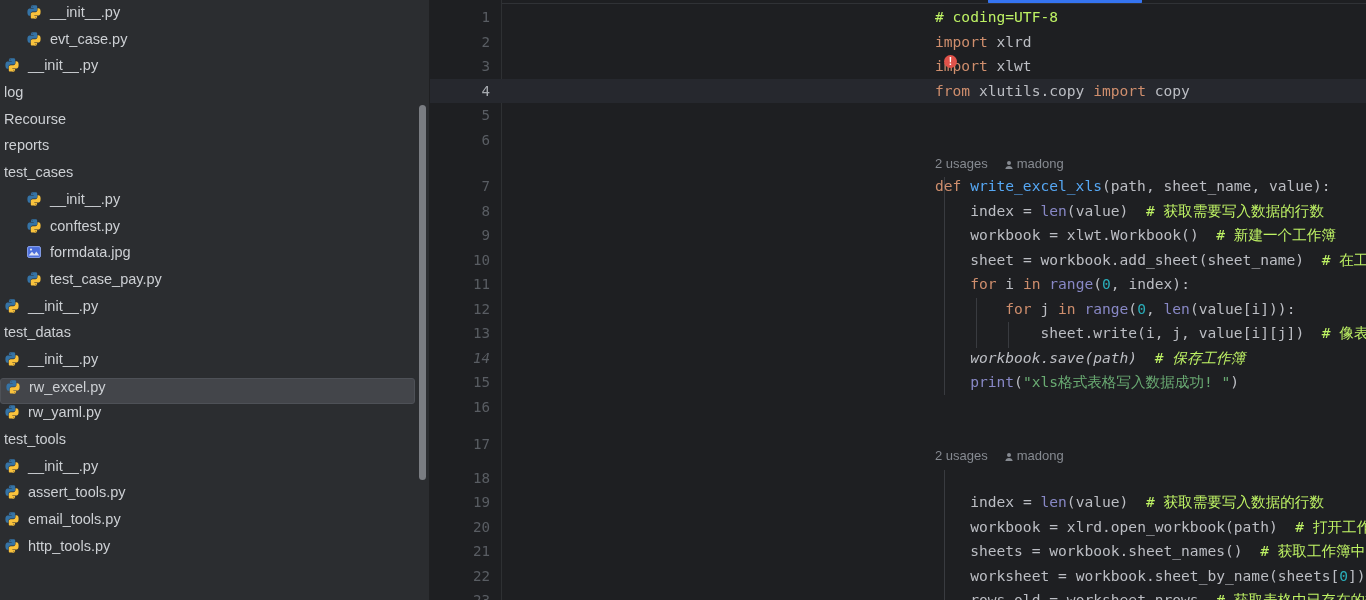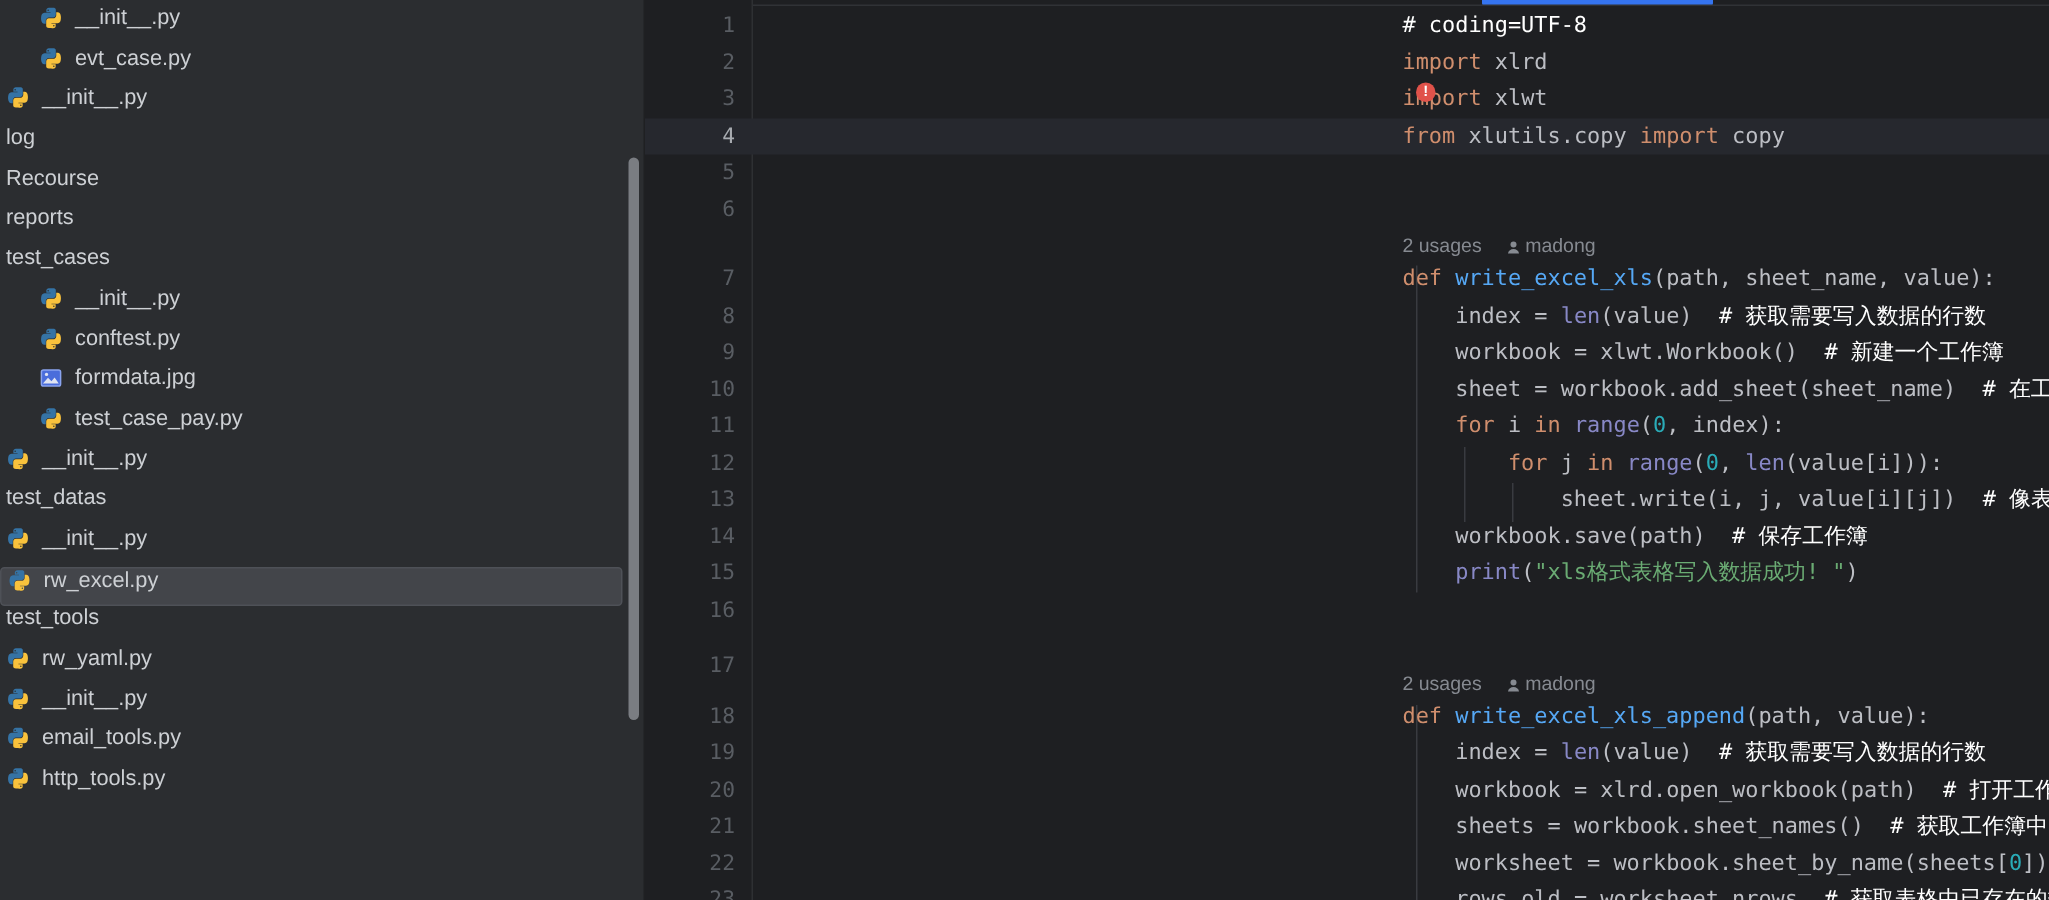--- a/index.html
+++ b/index.html
@@ -126,21 +126,21 @@
     font-family:"Liberation Sans", sans-serif;
     font-size:10px;font-weight:bold;
     line-height:13px;text-align:center;
     z-index:5;
   }
 
   
   .t-kw{color:#cf8e6d;}        
   .t-fn{color:#56a8f5;}
   .t-plain{color:#bcbec4;}
-  .t-cmt{color:#ffffff;}       
+  .t-cmt{color:#bef264;}       
   .t-str{color:#6aab73;}       
   .t-num{color:#2aacb8;}       
   .t-builtin{color:#8888c6;}
 </style>
 </head>
 <body>
 
 <div class="ide">
 
   <div class="tree-panel">
@@ -250,40 +250,49 @@
         <div class="tree-row ind0 selected">
           <span class="row-icon">
             <svg width="16" height="16" viewBox="0 0 16 16">
               <path d="M7.6 1.2c-1.3 0-2.5.2-2.7 1.2v1.7h2.8v.4H3.8c-1 0-1.9.6-2.2 1.8-.3 1.4-.3 2.3 0 3.7.3 1.1.9 1.8 1.9 1.8h1V9.7c0-1.1 1-2.1 2.1-2.1h2.8c1 0 1.8-.8 1.8-1.8V2.4c0-.9-.8-1.2-1.8-1.2H7.6zM6.1 2.3c.3 0 .5.2.5.5s-.2.5-.5.5-.5-.2-.5-.5.2-.5.5-.5z" fill="#3573A5"></path>
               <path d="M8.4 14.8c1.3 0 2.5-.2 2.7-1.2v-1.7H8.3v-.4h4c1 0 1.8-.6 2.1-1.8.3-1.4.3-2.3 0-3.7-.3-1.1-.9-1.8-1.9-1.8h-1v1.9c0 1.1-1 2.1-2.1 2.1H6.6c-1 0-1.8.8-1.8 1.8v3.4c0 .9.8 1.2 1.8 1.2h1.8zm1.5-1.1c-.3 0-.5-.2-.5-.5s.2-.5.5-.5.5.2.5.5-.2.5-.5.5z" fill="#F9C23C"></path>
             </svg>
           </span>
           <span class="row-label">rw_excel.py</span>
         </div>
         <div class="tree-row ind0">
+          <span class="row-icon">
+            <svg width="16" height="16" viewBox="0 0 16 16">
+              <path d="M7.6 1.2c-1.3 0-2.5.2-2.7 1.2v1.7h2.8v.4H3.8c-1 0-1.9.6-2.2 1.8-.3 1.4-.3 2.3 0 3.7.3 1.1.9 1.8 1.9 1.8h1V9.7c0-1.1 1-2.1 2.1-2.1h2.8c1 0 1.8-.8 1.8-1.8V2.4c0-.9-.8-1.2-1.8-1.2H7.6zM6.1 2.3c.3 0 .5.2.5.5s-.2.5-.5.5-.5-.2-.5-.5.2-.5.5-.5z" fill="#3573A5"></path>
+              <path d="M8.4 14.8c1.3 0 2.5-.2 2.7-1.2v-1.7H8.3v-.4h4c1 0 1.8-.6 2.1-1.8.3-1.4.3-2.3 0-3.7-.3-1.1-.9-1.8-1.9-1.8h-1v1.9c0 1.1-1 2.1-2.1 2.1H6.6c-1 0-1.8.8-1.8 1.8v3.4c0 .9.8 1.2 1.8 1.2h1.8zm1.5-1.1c-.3 0-.5-.2-.5-.5s.2-.5.5-.5.5.2.5.5-.2.5-.5.5z" fill="#F9C23C"></path>
+            </svg>
+          </span>
+          <span class="row-label">rw_yaml.py</span>
+        </div>
+        <div class="tree-row ind0">
           <span class="no-icon"></span>
           <span class="row-label">test_tools</span>
         </div>
         <div class="tree-row ind0">
           <span class="row-icon">
             <svg width="16" height="16" viewBox="0 0 16 16">
               <path d="M7.6 1.2c-1.3 0-2.5.2-2.7 1.2v1.7h2.8v.4H3.8c-1 0-1.9.6-2.2 1.8-.3 1.4-.3 2.3 0 3.7.3 1.1.9 1.8 1.9 1.8h1V9.7c0-1.1 1-2.1 2.1-2.1h2.8c1 0 1.8-.8 1.8-1.8V2.4c0-.9-.8-1.2-1.8-1.2H7.6zM6.1 2.3c.3 0 .5.2.5.5s-.2.5-.5.5-.5-.2-.5-.5.2-.5.5-.5z" fill="#3573A5"></path>
               <path d="M8.4 14.8c1.3 0 2.5-.2 2.7-1.2v-1.7H8.3v-.4h4c1 0 1.8-.6 2.1-1.8.3-1.4.3-2.3 0-3.7-.3-1.1-.9-1.8-1.9-1.8h-1v1.9c0 1.1-1 2.1-2.1 2.1H6.6c-1 0-1.8.8-1.8 1.8v3.4c0 .9.8 1.2 1.8 1.2h1.8zm1.5-1.1c-.3 0-.5-.2-.5-.5s.2-.5.5-.5.5.2.5.5-.2.5-.5.5z" fill="#F9C23C"></path>
             </svg>
           </span>
-          <span class="row-label">rw_yaml.py</span>
-        </div>
-        <div class="tree-row ind0">
-          <span class="row-icon">
-            <svg width="16" height="16" viewBox="0 0 16 16">
-              <path d="M7.6 1.2c-1.3 0-2.5.2-2.7 1.2v1.7h2.8v.4H3.8c-1 0-1.9.6-2.2 1.8-.3 1.4-.3 2.3 0 3.7.3 1.1.9 1.8 1.9 1.8h1V9.7c0-1.1 1-2.1 2.1-2.1h2.8c1 0 1.8-.8 1.8-1.8V2.4c0-.9-.8-1.2-1.8-1.2H7.6zM6.1 2.3c.3 0 .5.2.5.5s-.2.5-.5.5-.5-.2-.5-.5.2-.5.5-.5z" fill="#3573A5"></path>
-              <path d="M8.4 14.8c1.3 0 2.5-.2 2.7-1.2v-1.7H8.3v-.4h4c1 0 1.8-.6 2.1-1.8.3-1.4.3-2.3 0-3.7-.3-1.1-.9-1.8-1.9-1.8h-1v1.9c0 1.1-1 2.1-2.1 2.1H6.6c-1 0-1.8.8-1.8 1.8v3.4c0 .9.8 1.2 1.8 1.2h1.8zm1.5-1.1c-.3 0-.5-.2-.5-.5s.2-.5.5-.5.5.2.5.5-.2.5-.5.5z" fill="#F9C23C"></path>
-            </svg>
-          </span>
-          <span class="row-label">__init__.py</span>
+          <span class="row-label">__init__.py</span>
+        </div>
+        <div class="tree-row ind0">
+          <span class="row-icon">
+            <svg width="16" height="16" viewBox="0 0 16 16">
+              <path d="M7.6 1.2c-1.3 0-2.5.2-2.7 1.2v1.7h2.8v.4H3.8c-1 0-1.9.6-2.2 1.8-.3 1.4-.3 2.3 0 3.7.3 1.1.9 1.8 1.9 1.8h1V9.7c0-1.1 1-2.1 2.1-2.1h2.8c1 0 1.8-.8 1.8-1.8V2.4c0-.9-.8-1.2-1.8-1.2H7.6zM6.1 2.3c.3 0 .5.2.5.5s-.2.5-.5.5-.5-.2-.5-.5.2-.5.5-.5z" fill="#3573A5"></path>
+              <path d="M8.4 14.8c1.3 0 2.5-.2 2.7-1.2v-1.7H8.3v-.4h4c1 0 1.8-.6 2.1-1.8.3-1.4.3-2.3 0-3.7-.3-1.1-.9-1.8-1.9-1.8h-1v1.9c0 1.1-1 2.1-2.1 2.1H6.6c-1 0-1.8.8-1.8 1.8v3.4c0 .9.8 1.2 1.8 1.2h1.8zm1.5-1.1c-.3 0-.5-.2-.5-.5s.2-.5.5-.5.5.2.5.5-.2.5-.5.5z" fill="#F9C23C"></path>
+            </svg>
+          </span>
+          <span class="row-label">assert_tools.py</span>
         </div>
         <div class="tree-row ind0">
           <span class="row-icon">
             <svg width="16" height="16" viewBox="0 0 16 16">
               <path d="M7.6 1.2c-1.3 0-2.5.2-2.7 1.2v1.7h2.8v.4H3.8c-1 0-1.9.6-2.2 1.8-.3 1.4-.3 2.3 0 3.7.3 1.1.9 1.8 1.9 1.8h1V9.7c0-1.1 1-2.1 2.1-2.1h2.8c1 0 1.8-.8 1.8-1.8V2.4c0-.9-.8-1.2-1.8-1.2H7.6zM6.1 2.3c.3 0 .5.2.5.5s-.2.5-.5.5-.5-.2-.5-.5.2-.5.5-.5z" fill="#3573A5"></path>
               <path d="M8.4 14.8c1.3 0 2.5-.2 2.7-1.2v-1.7H8.3v-.4h4c1 0 1.8-.6 2.1-1.8.3-1.4.3-2.3 0-3.7-.3-1.1-.9-1.8-1.9-1.8h-1v1.9c0 1.1-1 2.1-2.1 2.1H6.6c-1 0-1.8.8-1.8 1.8v3.4c0 .9.8 1.2 1.8 1.2h1.8zm1.5-1.1c-.3 0-.5-.2-.5-.5s.2-.5.5-.5.5.2.5.5-.2.5-.5.5z" fill="#F9C23C"></path>
             </svg>
           </span>
           <span class="row-label">email_tools.py</span>
         </div>
@@ -322,29 +331,29 @@
               <circle cx="5" cy="3" r="2" fill="#868a91"></circle>
               <path d="M1.3 9c.3-2 1.9-3 3.7-3s3.4 1 3.7 3z" fill="#868a91"></path>
             </svg><span>madong</span></span></div>
         <div class="line" style="top: 174px;"><span class="lnum">7</span><span class="ltext"><span class="t-kw">def</span> <span class="t-fn">write_excel_xls</span><span class="t-plain">(</span><span class="t-plain">path</span><span class="t-plain">,</span> <span class="t-plain">sheet_name</span><span class="t-plain">,</span> <span class="t-plain">value</span><span class="t-plain">)</span><span class="t-plain">:</span></span></div>
         <div class="line" style="top: 198.5px;"><span class="lnum">8</span><span class="ltext">    <span class="t-plain">index</span> <span class="t-plain">=</span> <span class="t-builtin">len</span><span class="t-plain">(</span><span class="t-plain">value</span><span class="t-plain">)</span>  <span class="t-cmt"># 获取需要写入数据的行数</span></span></div>
         <div class="line" style="top: 223px;"><span class="lnum">9</span><span class="ltext">    <span class="t-plain">workbook</span> <span class="t-plain">=</span> <span class="t-plain">xlwt</span><span class="t-plain">.</span><span class="t-plain">Workbook</span><span class="t-plain">(</span><span class="t-plain">)</span>  <span class="t-cmt"># 新建一个工作簿</span></span></div>
         <div class="line" style="top: 247.5px;"><span class="lnum">10</span><span class="ltext">    <span class="t-plain">sheet</span> <span class="t-plain">=</span> <span class="t-plain">workbook</span><span class="t-plain">.</span><span class="t-plain">add_sheet</span><span class="t-plain">(</span><span class="t-plain">sheet_name</span><span class="t-plain">)</span>  <span class="t-cmt"># 在工作簿中新建一个表格</span></span></div>
         <div class="line" style="top: 272px;"><span class="lnum">11</span><span class="ltext">    <span class="t-kw">for</span> <span class="t-plain">i</span> <span class="t-kw">in</span> <span class="t-builtin">range</span><span class="t-plain">(</span><span class="t-num">0</span><span class="t-plain">,</span> <span class="t-plain">index</span><span class="t-plain">)</span><span class="t-plain">:</span></span></div>
         <div class="line" style="top: 296.5px;"><span class="lnum">12</span><span class="ltext">        <span class="t-kw">for</span> <span class="t-plain">j</span> <span class="t-kw">in</span> <span class="t-builtin">range</span><span class="t-plain">(</span><span class="t-num">0</span><span class="t-plain">,</span> <span class="t-builtin">len</span><span class="t-plain">(</span><span class="t-plain">value</span><span class="t-plain">[</span><span class="t-plain">i</span><span class="t-plain">]</span><span class="t-plain">)</span><span class="t-plain">)</span><span class="t-plain">:</span></span></div>
         <div class="line" style="top: 321px;"><span class="lnum">13</span><span class="ltext">            <span class="t-plain">sheet</span><span class="t-plain">.</span><span class="t-plain">write</span><span class="t-plain">(</span><span class="t-plain">i</span><span class="t-plain">,</span> <span class="t-plain">j</span><span class="t-plain">,</span> <span class="t-plain">value</span><span class="t-plain">[</span><span class="t-plain">i</span><span class="t-plain">]</span><span class="t-plain">[</span><span class="t-plain">j</span><span class="t-plain">]</span><span class="t-plain">)</span>  <span class="t-cmt"># 像表格中写入数据（对应的行和列）</span></span></div>
-        <div class="line" style="top: 345.5px;"><span class="lnum">14</span><span class="ltext">    <span class="t-plain">workbook</span><span class="t-plain">.</span><span class="t-plain">save</span><span class="t-plain">(</span><span class="t-plain">path</span><span class="t-plain">)</span>  <span class="t-cmt"># 保存工作簿</span></span></div>
+        <div class="line" style="top: 345.5px; font-style: italic;"><span class="lnum">14</span><span class="ltext">    <span class="t-plain">workbook</span><span class="t-plain">.</span><span class="t-plain">save</span><span class="t-plain">(</span><span class="t-plain">path</span><span class="t-plain">)</span>  <span class="t-cmt"># 保存工作簿</span></span></div>
         <div class="line" style="top: 370px;"><span class="lnum">15</span><span class="ltext">    <span class="t-builtin">print</span><span class="t-plain">(</span><span class="t-str">"xls格式表格写入数据成功! "</span><span class="t-plain">)</span></span></div>
         <div class="line" style="top: 394.5px; padding-left: 11px;"><span class="lnum">16</span><span class="ltext"></span></div>
         <div class="line" style="top: 432px; text-decoration: underline;"><span class="lnum">17</span><span class="ltext"></span></div>
         <div class="hintrow" style="top: 444.5px;"><span>2 usages</span><span class="who"><svg class="person" width="10" height="10" viewBox="0 0 10 10">
               <circle cx="5" cy="3" r="2" fill="#868a91"></circle>
               <path d="M1.3 9c.3-2 1.9-3 3.7-3s3.4 1 3.7 3z" fill="#868a91"></path>
             </svg><span>madong</span></span></div>
-        <div class="line" style="top: 465.5px;"><span class="lnum">18</span><span class="ltext"><span class="t-kw">def</span> <span class="t-fn">write_excel_xls_append</span><span class="t-plain">(</span><span class="t-plain">path</span><span class="t-plain">,</span> <span class="t-plain">value</span><span class="t-plain">)</span><span class="t-plain">:</span></span></div>
+        <div class="line" style="top: 465.5px;"><span class="lnum">18</span></div>
         <div class="line" style="top: 490px;"><span class="lnum">19</span><span class="ltext">    <span class="t-plain">index</span> <span class="t-plain">=</span> <span class="t-builtin">len</span><span class="t-plain">(</span><span class="t-plain">value</span><span class="t-plain">)</span>  <span class="t-cmt"># 获取需要写入数据的行数</span></span></div>
         <div class="line" style="top: 514.5px;"><span class="lnum">20</span><span class="ltext">    <span class="t-plain">workbook</span> <span class="t-plain">=</span> <span class="t-plain">xlrd</span><span class="t-plain">.</span><span class="t-plain">open_workbook</span><span class="t-plain">(</span><span class="t-plain">path</span><span class="t-plain">)</span>  <span class="t-cmt"># 打开工作簿</span></span></div>
         <div class="line" style="top: 539px;"><span class="lnum">21</span><span class="ltext">    <span class="t-plain">sheets</span> <span class="t-plain">=</span> <span class="t-plain">workbook</span><span class="t-plain">.</span><span class="t-plain">sheet_names</span><span class="t-plain">(</span><span class="t-plain">)</span>  <span class="t-cmt"># 获取工作簿中的所有表格</span></span></div>
         <div class="line" style="top: 563.5px;"><span class="lnum">22</span><span class="ltext">    <span class="t-plain">worksheet</span> <span class="t-plain">=</span> <span class="t-plain">workbook</span><span class="t-plain">.</span><span class="t-plain">sheet_by_name</span><span class="t-plain">(</span><span class="t-plain">sheets</span><span class="t-plain">[</span><span class="t-num">0</span><span class="t-plain">]</span><span class="t-plain">)</span>  </span></div>
         <div class="line" style="top: 588px;"><span class="lnum">23</span><span class="ltext">    <span class="t-plain">rows_old</span> <span class="t-plain">=</span> <span class="t-plain">worksheet</span><span class="t-plain">.</span><span class="t-plain">nrows</span>  <span class="t-cmt"># 获取表格中已存在的数据的行数</span></span></div>
       </div>
   </div>
 
 </div>
 

